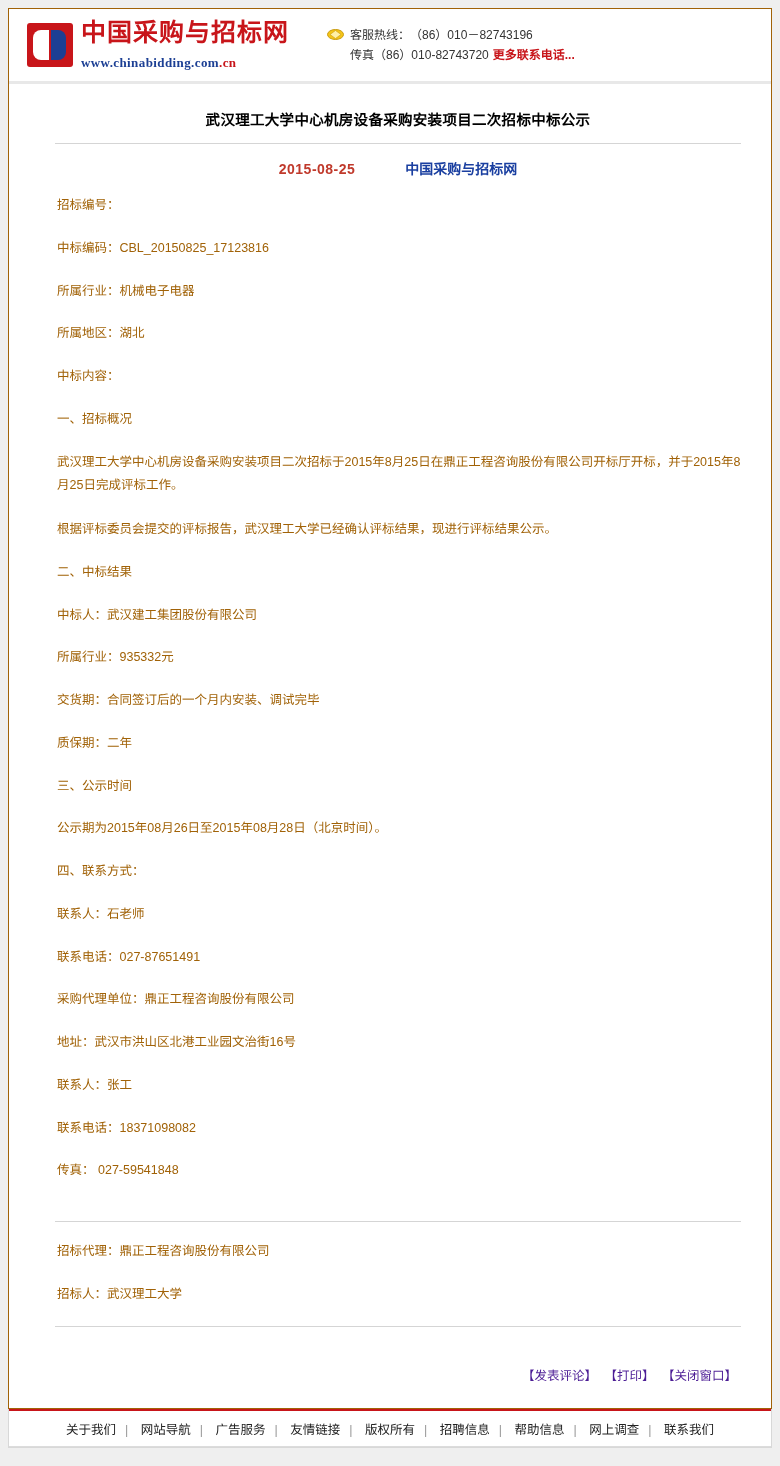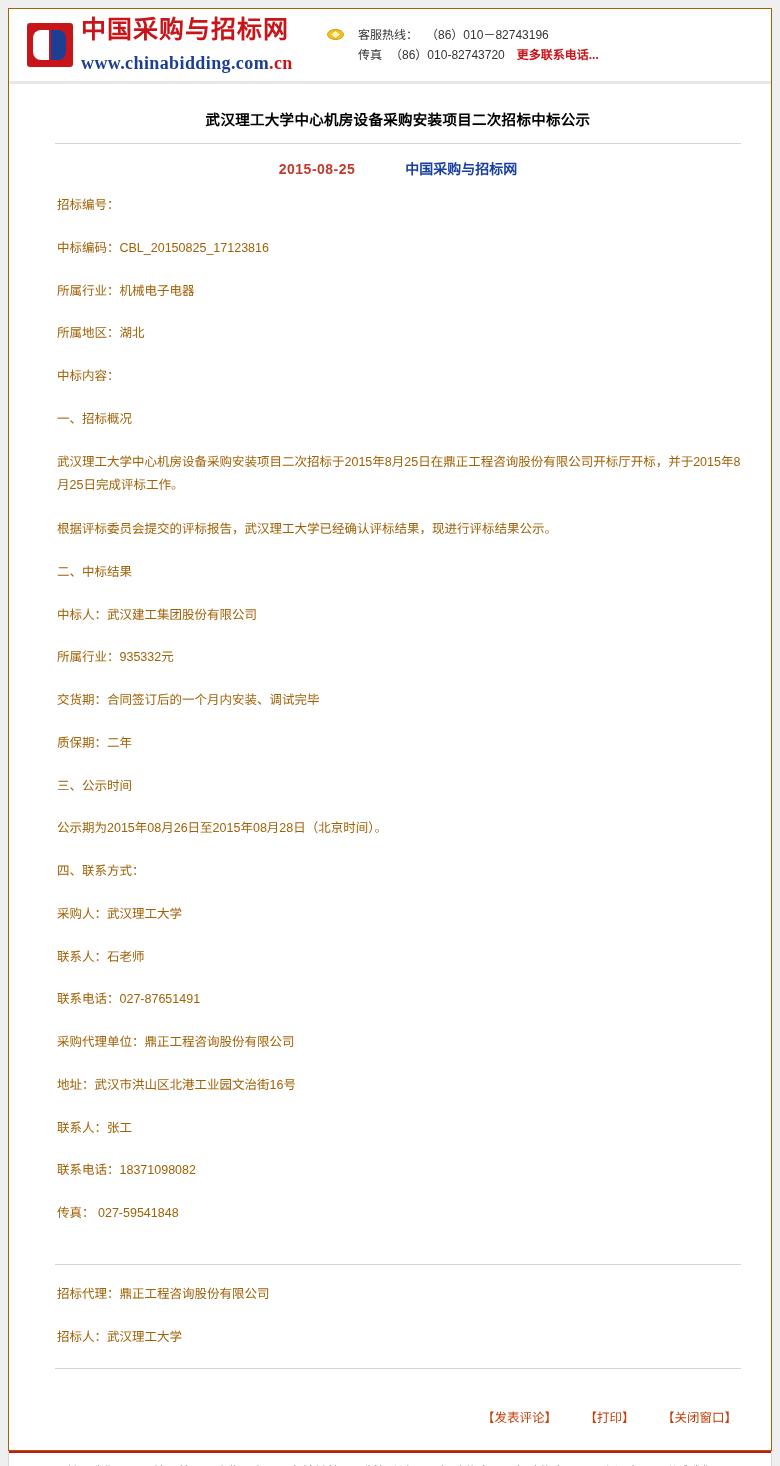--- a/index.html
+++ b/index.html
@@ -74,40 +74,39 @@
   .logo-cn {
     font-family: "DejaVu Sans", sans-serif;
     font-size: 25px;
     font-weight: bold;
     color: #c8151a;
     letter-spacing: 1px;
     white-space: nowrap;
   }
   .logo-url {
     font-family: "Liberation Serif", serif;
-    font-size: 18px;
+    font-size: 13px;
     font-weight: bold;
     color: #1c3f94;
     letter-spacing: 0.4px;
     white-space: nowrap;
     margin-top: 10px;
   }
   .logo-url .dot { color: #c8151a; }
   .logo-url .cn { color: #c8151a; }
   .contact-block {
     padding-left: 18px;
     font-size: 12px;
     color: #333;
     line-height: 1.7;
   }
   .contact-row {
     display: flex;
     align-items: center;
     white-space: nowrap;
-    gap: 8px;
   }
   .phone-icon {
     width: 17px;
     height: 13px;
     margin-right: 6px;
     position: relative;
     flex: none;
   }
   .phone-icon svg { display: block; }
   .spacer-icon { width: 17px; margin-right: 6px; flex: none; }
@@ -163,23 +162,23 @@
     border-top: 1px solid #d5d5d5;
     margin: 18px 0 22px 0;
   }
   .actions {
     text-align: right;
     font-size: 12.5px;
     color: #1a1a8c;
     padding: 16px 4px 14px 0;
   }
   .actions a {
-    color: #c2410c;
+    color: #4c1d95;
     text-decoration: none;
-    margin-left: 24px;
+    margin-left: 4px;
     cursor: pointer;
   }
   
   .footer-wrap {
     margin: 0 8px 8px 8px;
     background: #ffffff;
     border: 1px solid #d8d8d8;
     border-top: none;
     box-sizing: border-box;
   }
@@ -252,21 +251,20 @@
       <p class="para wide">武汉理工大学中心机房设备采购安装项目二次招标于2015年8月25日在鼎正工程咨询股份有限公司开标厅开标，并于2015年8月25日完成评标工作。</p>
       <p class="para">根据评标委员会提交的评标报告，武汉理工大学已经确认评标结果，现进行评标结果公示。</p>
       <p class="para">二、中标结果</p>
       <p class="para">中标人：武汉建工集团股份有限公司</p>
       <p class="para">所属行业：935332元</p>
       <p class="para">交货期：合同签订后的一个月内安装、调试完毕</p>
       <p class="para">质保期：二年</p>
       <p class="para">三、公示时间</p>
       <p class="para">公示期为2015年08月26日至2015年08月28日（北京时间）。</p>
       <p class="para">四、联系方式：</p>
-      <p class="para">采购人：武汉理工大学</p>
       <p class="para">联系人：石老师</p>
       <p class="para">联系电话：027-87651491</p>
       <p class="para">采购代理单位：鼎正工程咨询股份有限公司</p>
       <p class="para">地址：武汉市洪山区北港工业园文治街16号</p>
       <p class="para">联系人：张工</p>
       <p class="para">联系电话：18371098082</p>
       <p class="para">传真： 027-59541848</p>
 
       <hr class="bottom-rule">
       <p class="para">招标代理：鼎正工程咨询股份有限公司</p>

